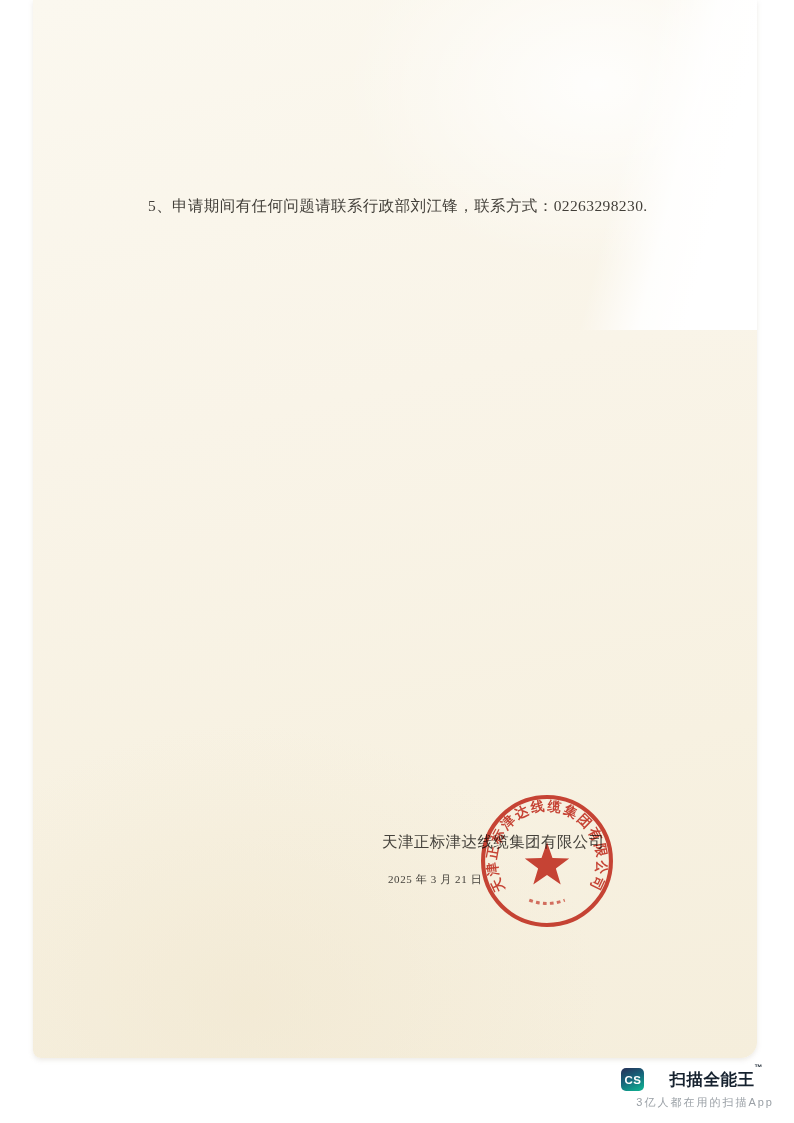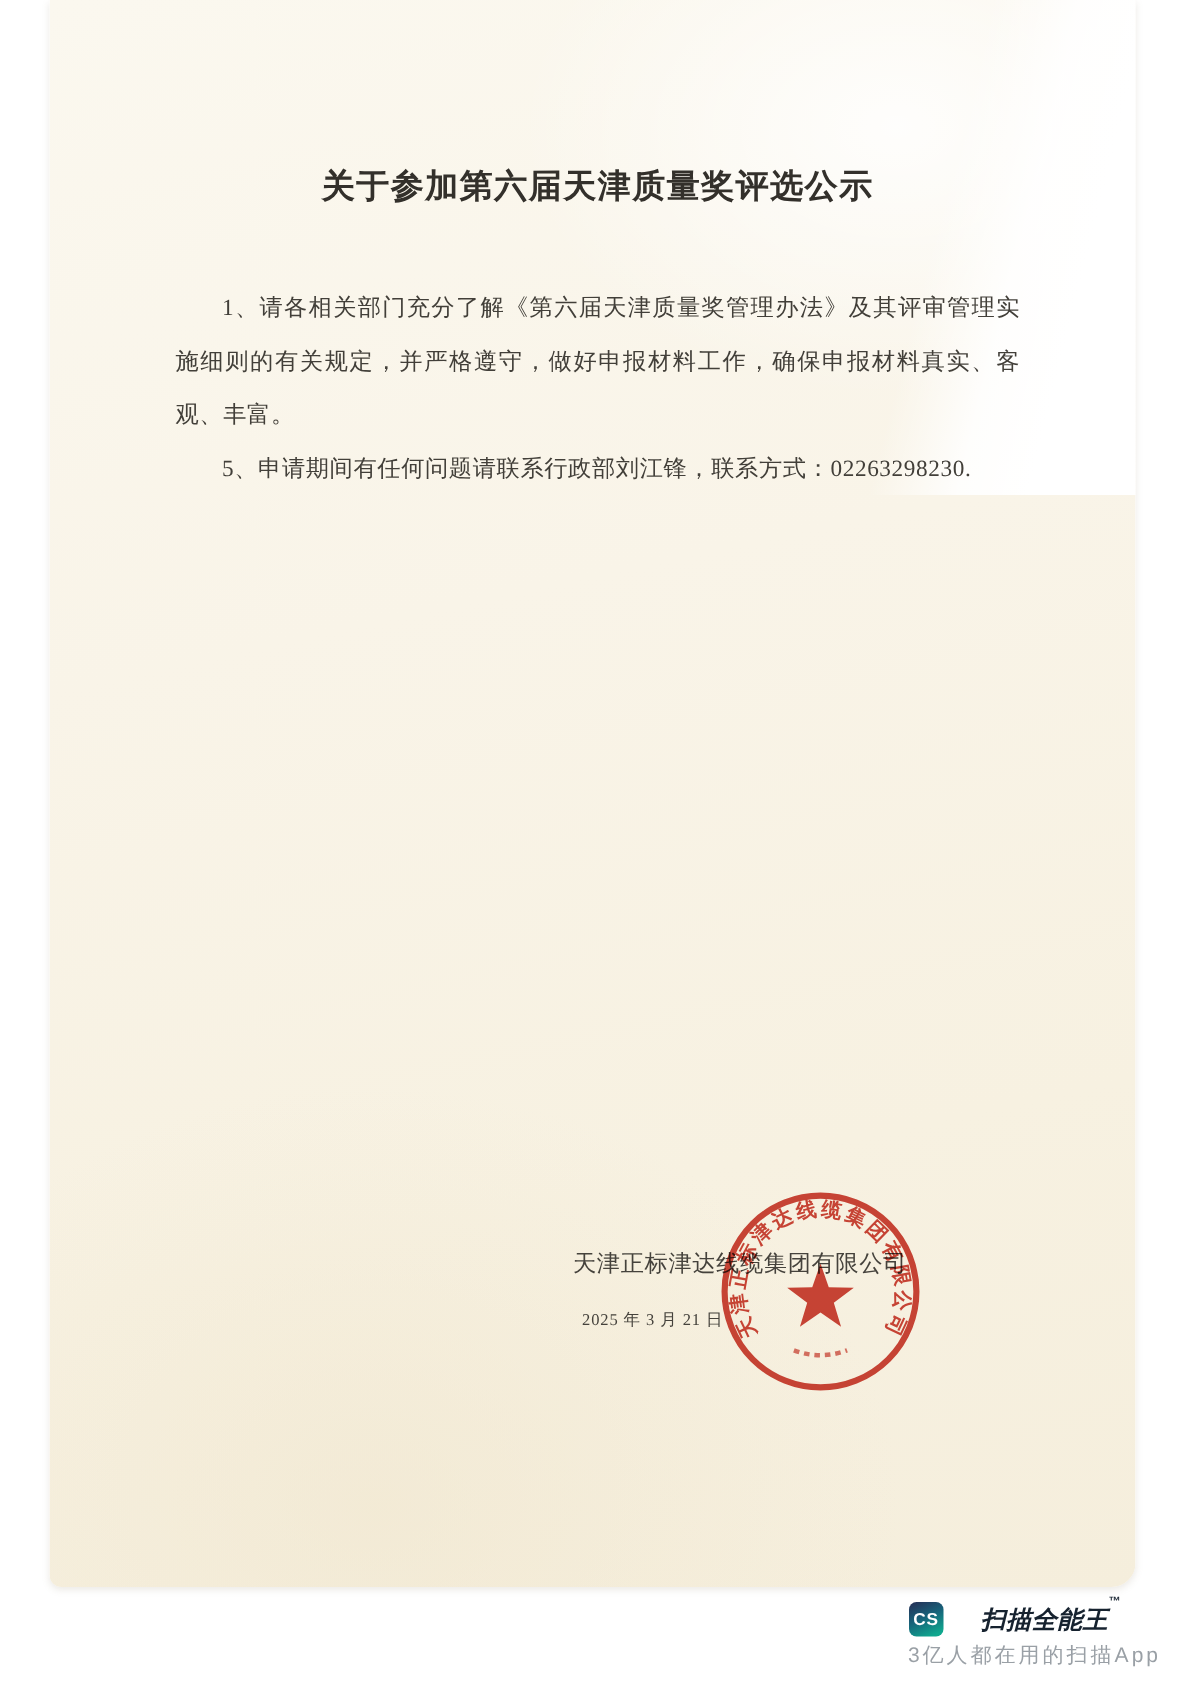--- a/index.html
+++ b/index.html
@@ -91,42 +91,39 @@
     background: linear-gradient(155deg, #24375c 8%, #17637a 45%, #0fa78e 88%);
     color: #ffffff;
     font-size: 11.5px; font-weight: bold;
     display: flex; align-items: center; justify-content: center;
     letter-spacing: 0.5px;
   }
   .wm-name {
     font-size: 16.5px; font-weight: bold;
     color: #16222f;
     letter-spacing: 0.5px;
-    font-style: italic;
   }
   .wm-tm { font-size: 8px; color: #16222f; vertical-align: top; position: relative; top: -6px; }
   .wm-tagline {
     margin-top: 4px;
-    font-size: 14px;
+    font-size: 11px;
     color: #9aa0a6;
     letter-spacing: 2px;
     white-space: nowrap;
     margin-left: 26px;
   }
 </style>
 </head>
 <body>
 
 <div class="paper">
   <div class="corner-fade"></div>
 
-  <h1 class="doc-title">关于参加第六届天津质量奖评选公示</h1>
 
   <div class="doc-body">
-    <p>1、请各相关部门充分了解《第六届天津质量奖管理办法》及其评审管理实施细则的有关规定，并严格遵守，做好申报材料工作，确保申报材料真实、客观、丰富。</p>
     <p>5、申请期间有任何问题请联系行政部刘江锋，联系方式：02263298230.</p>
   </div>
 
   <div class="sig-company">天津正标津达线缆集团有限公司</div>
   <div class="sig-date">2025 年 3 月 21 日</div>
 
   <svg class="stamp" viewBox="0 0 150 150" aria-hidden="true">
     <defs>
       <path id="stampArc" d="M 30.8 106 A 54 54 0 1 1 119.2 106" fill="none"></path>
     </defs>

